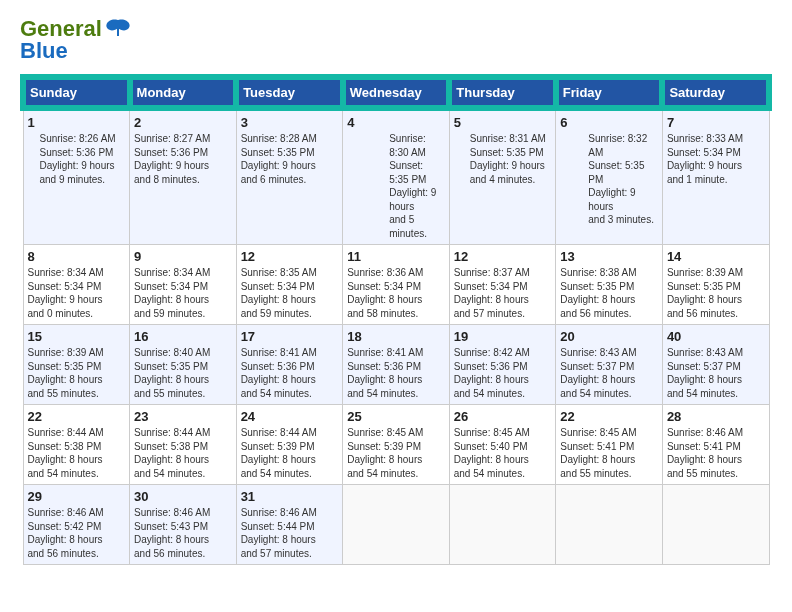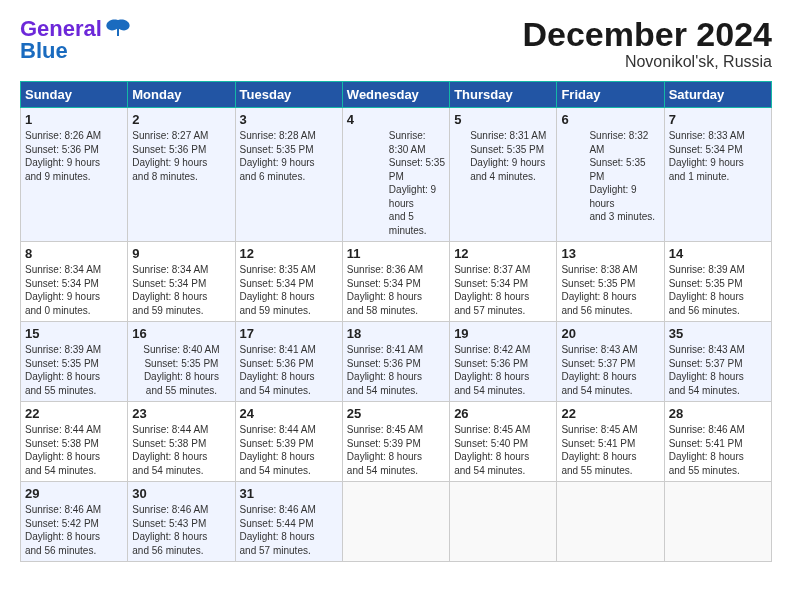--- a/index.html
+++ b/index.html
@@ -48,21 +48,21 @@
       border-collapse: collapse;
       table-layout: fixed;
     }
     thead tr th {
       background-color: #2255a4;
       color: #fff;
       font-size: 13px;
       font-weight: bold;
       padding: 5px 4px;
       text-align: left;
-      border: 1px solid #14b8a6;
+      border: 6px solid #14b8a6;
     }
     tbody tr td {
       vertical-align: top;
       padding: 4px 4px;
       font-size: 10.5px;
       color: #222;
       border: 1px solid #ccc;
       height: 80px;
     }
     tbody tr:nth-child(odd) td {
@@ -86,52 +86,48 @@
       background-color: #f9f9f9 !important;
     }
   </style>
 </head>
 <body>
 
 <div class="container">
   <div class="header">
     <div class="logo">
       <div class="logo-line">
-        <span style="font-size:22px;font-weight:bold;color:#6d28d9;">General</span>
+        <span style="font-size:22px;font-weight:bold;color:#4d7c0f;">General</span>
 
         <svg width="28" height="22" viewBox="0 0 28 22" style="margin-left:2px;">
           <path d="M14 2 C14 2 20 0 24 4 C26 6 27 10 22 12 C20 13 16 12 14 10 C12 12 8 13 6 12 C1 10 2 6 4 4 C8 0 14 2 14 2Z" fill="#1a6bbf"></path>
           <path d="M14 10 L14 18" stroke="#1a6bbf" stroke-width="2"></path>
         </svg>
       </div>
       <span style="font-size:22px;font-weight:bold;color:#1a6bbf;margin-top:-4px;">Blue</span>
-    </div>
-    <div class="title-block">
-      <h1>December 2024</h1>
-      <h2>Novonikol'sk, Russia</h2>
     </div>
   </div>
 
   <table>
     <thead>
       <tr>
         <th>Sunday</th>
         <th>Monday</th>
         <th>Tuesday</th>
         <th>Wednesday</th>
         <th>Thursday</th>
         <th>Friday</th>
         <th>Saturday</th>
       </tr>
     </thead>
     <tbody id="calendar-body">
     <tr>
           <td>
             <span class="day-num">1</span>
-            <div class="day-info" style="white-space: pre-line;">Sunrise: 8:26 AM
+            <div class="day-info" style="white-space: pre-line; margin-left: 12px;">Sunrise: 8:26 AM
 Sunset: 5:36 PM
 Daylight: 9 hours
 and 9 minutes.</div>
           </td>
           <td>
             <span class="day-num">2</span>
             <div class="day-info" style="white-space: pre-line;">Sunrise: 8:27 AM
 Sunset: 5:36 PM
 Daylight: 9 hours
 and 8 minutes.</div>
@@ -226,21 +222,21 @@
         <tr>
           <td>
             <span class="day-num">15</span>
             <div class="day-info" style="white-space: pre-line;">Sunrise: 8:39 AM
 Sunset: 5:35 PM
 Daylight: 8 hours
 and 55 minutes.</div>
           </td>
           <td>
             <span class="day-num">16</span>
-            <div class="day-info" style="white-space: pre-line; text-align: center;">Sunrise: 8:40 AM
+            <div class="day-info" style="white-space: pre-line;">Sunrise: 8:40 AM
 Sunset: 5:35 PM
 Daylight: 8 hours
 and 55 minutes.</div>
           </td>
           <td>
             <span class="day-num">17</span>
             <div class="day-info" style="white-space: pre-line;">Sunrise: 8:41 AM
 Sunset: 5:36 PM
 Daylight: 8 hours
 and 54 minutes.</div>
@@ -260,21 +256,21 @@
 and 54 minutes.</div>
           </td>
           <td>
             <span class="day-num">20</span>
             <div class="day-info" style="white-space: pre-line;">Sunrise: 8:43 AM
 Sunset: 5:37 PM
 Daylight: 8 hours
 and 54 minutes.</div>
           </td>
           <td>
-            <span class="day-num">35</span>
+            <span class="day-num">40</span>
             <div class="day-info" style="white-space: pre-line;">Sunrise: 8:43 AM
 Sunset: 5:37 PM
 Daylight: 8 hours
 and 54 minutes.</div>
           </td>
         </tr>
         <tr>
           <td>
             <span class="day-num">22</span>
             <div class="day-info" style="white-space: pre-line;">Sunrise: 8:44 AM

